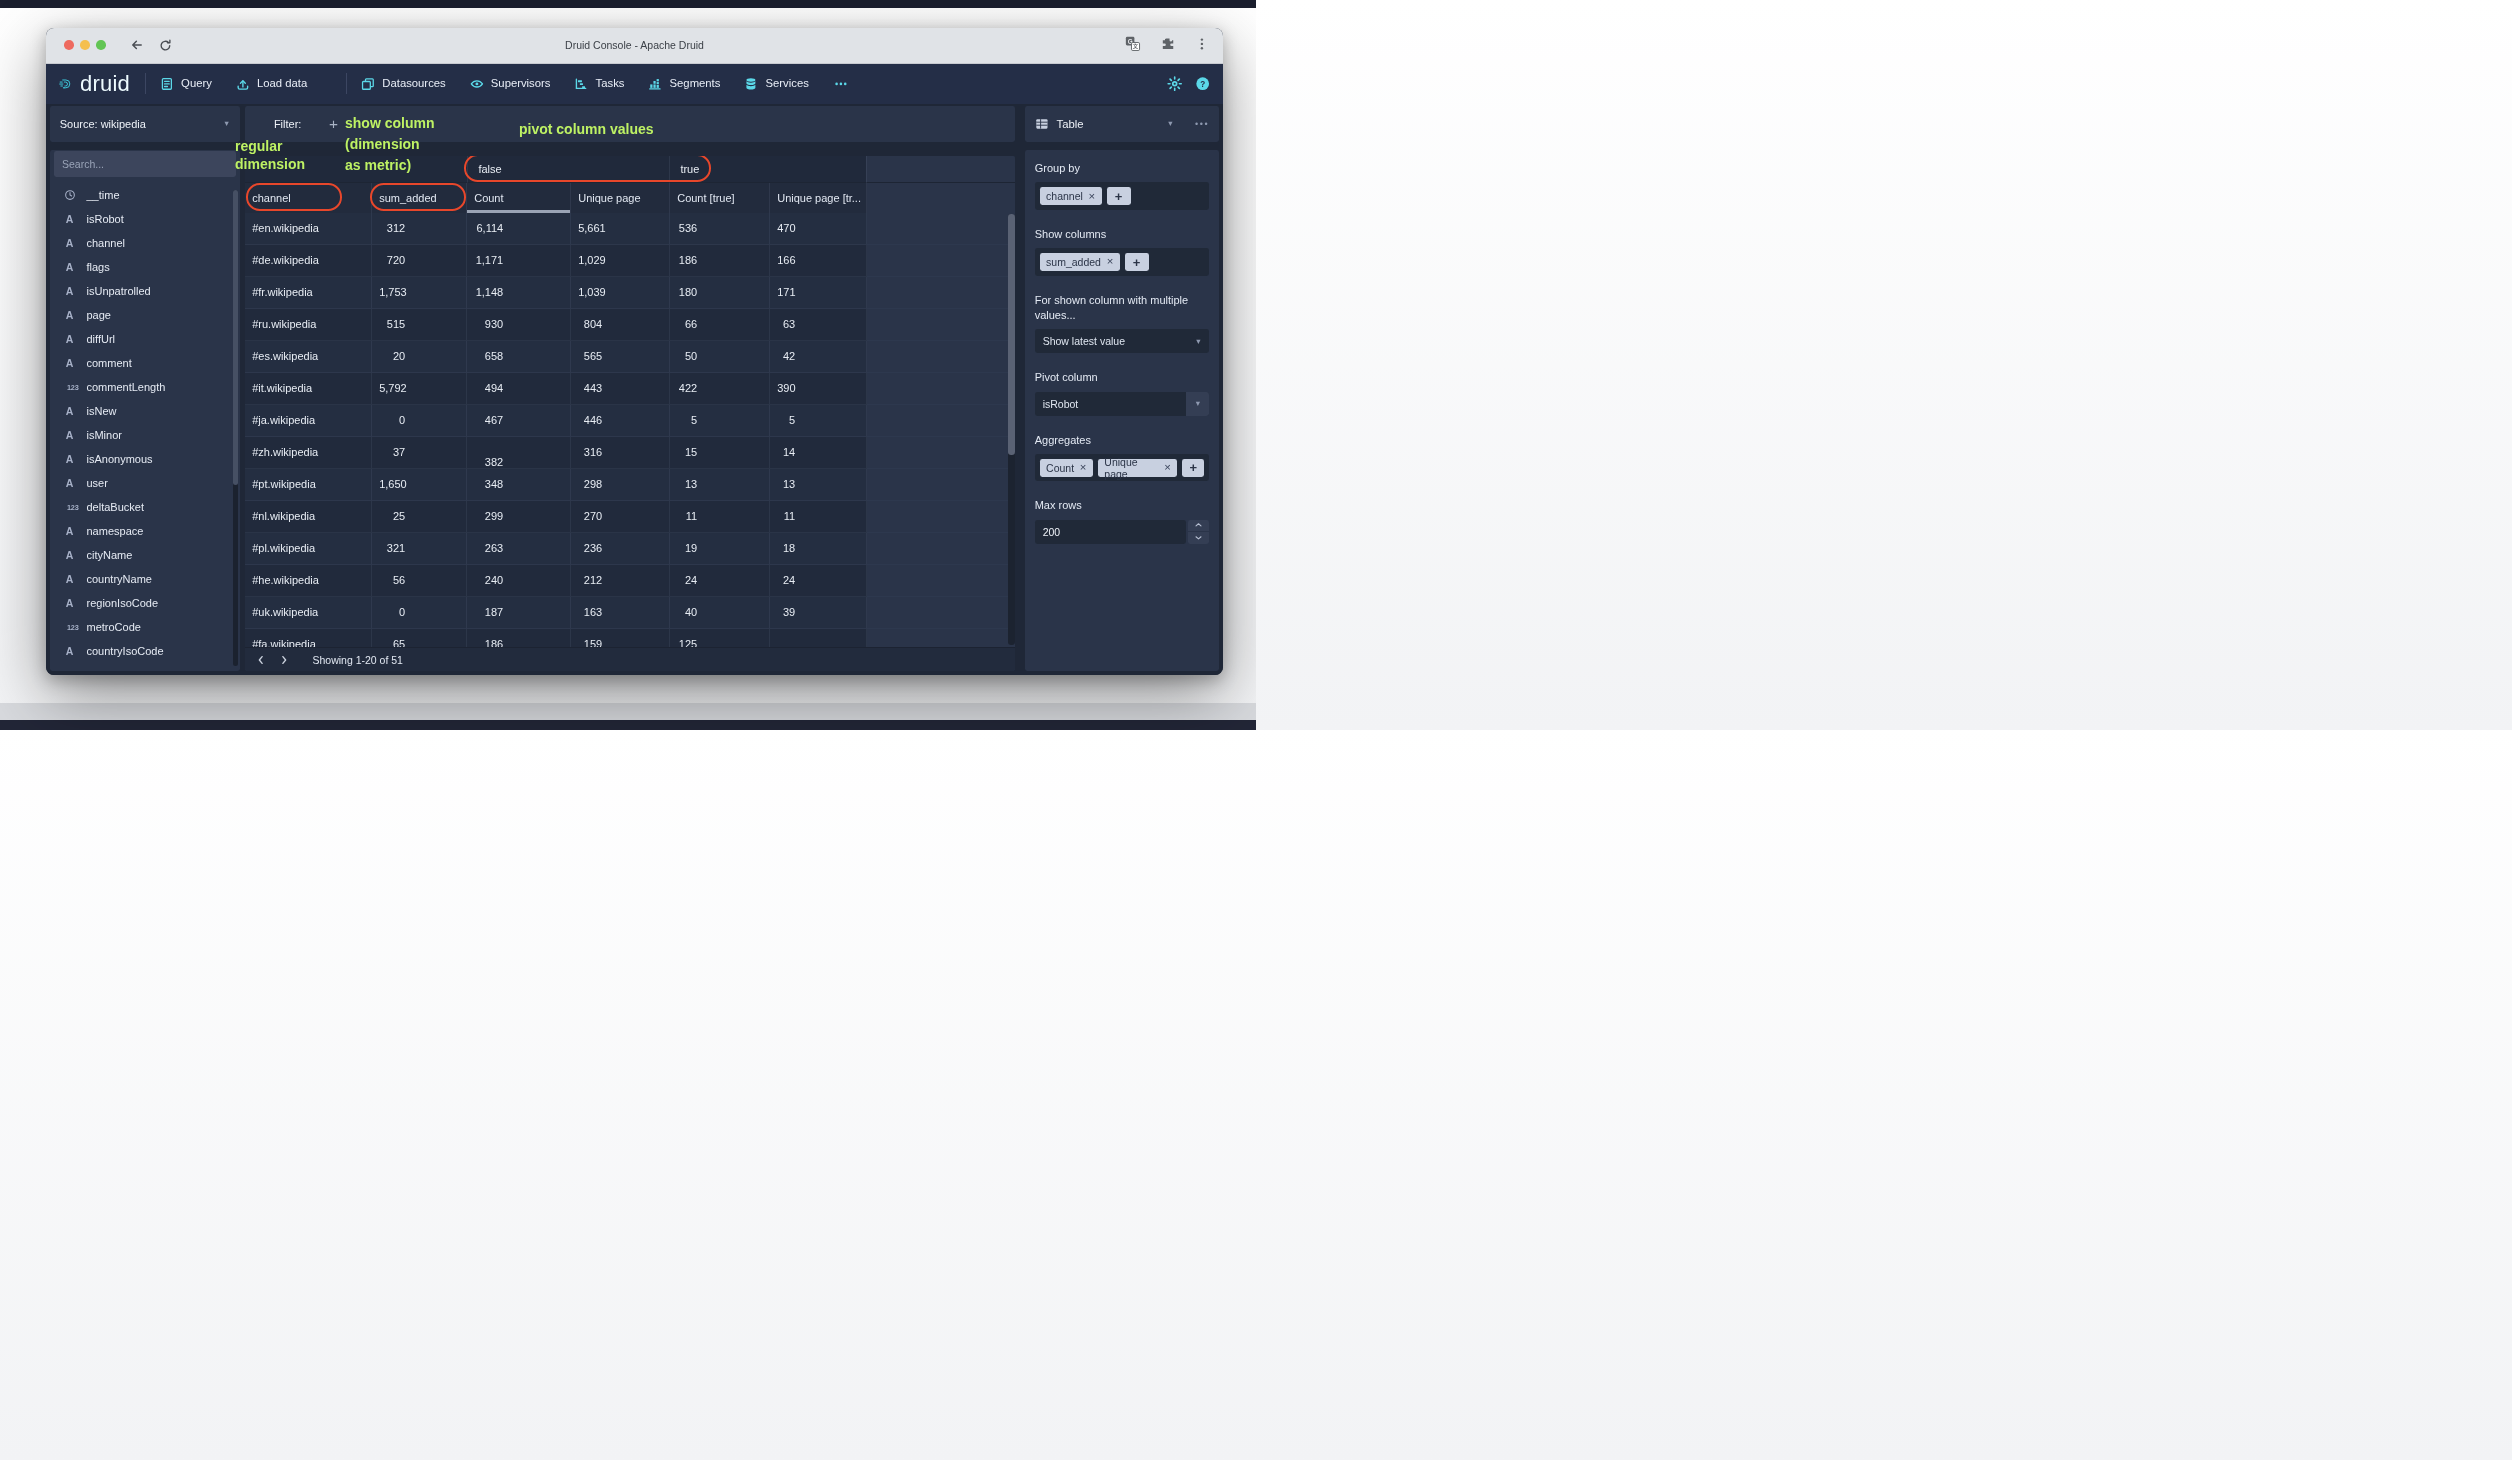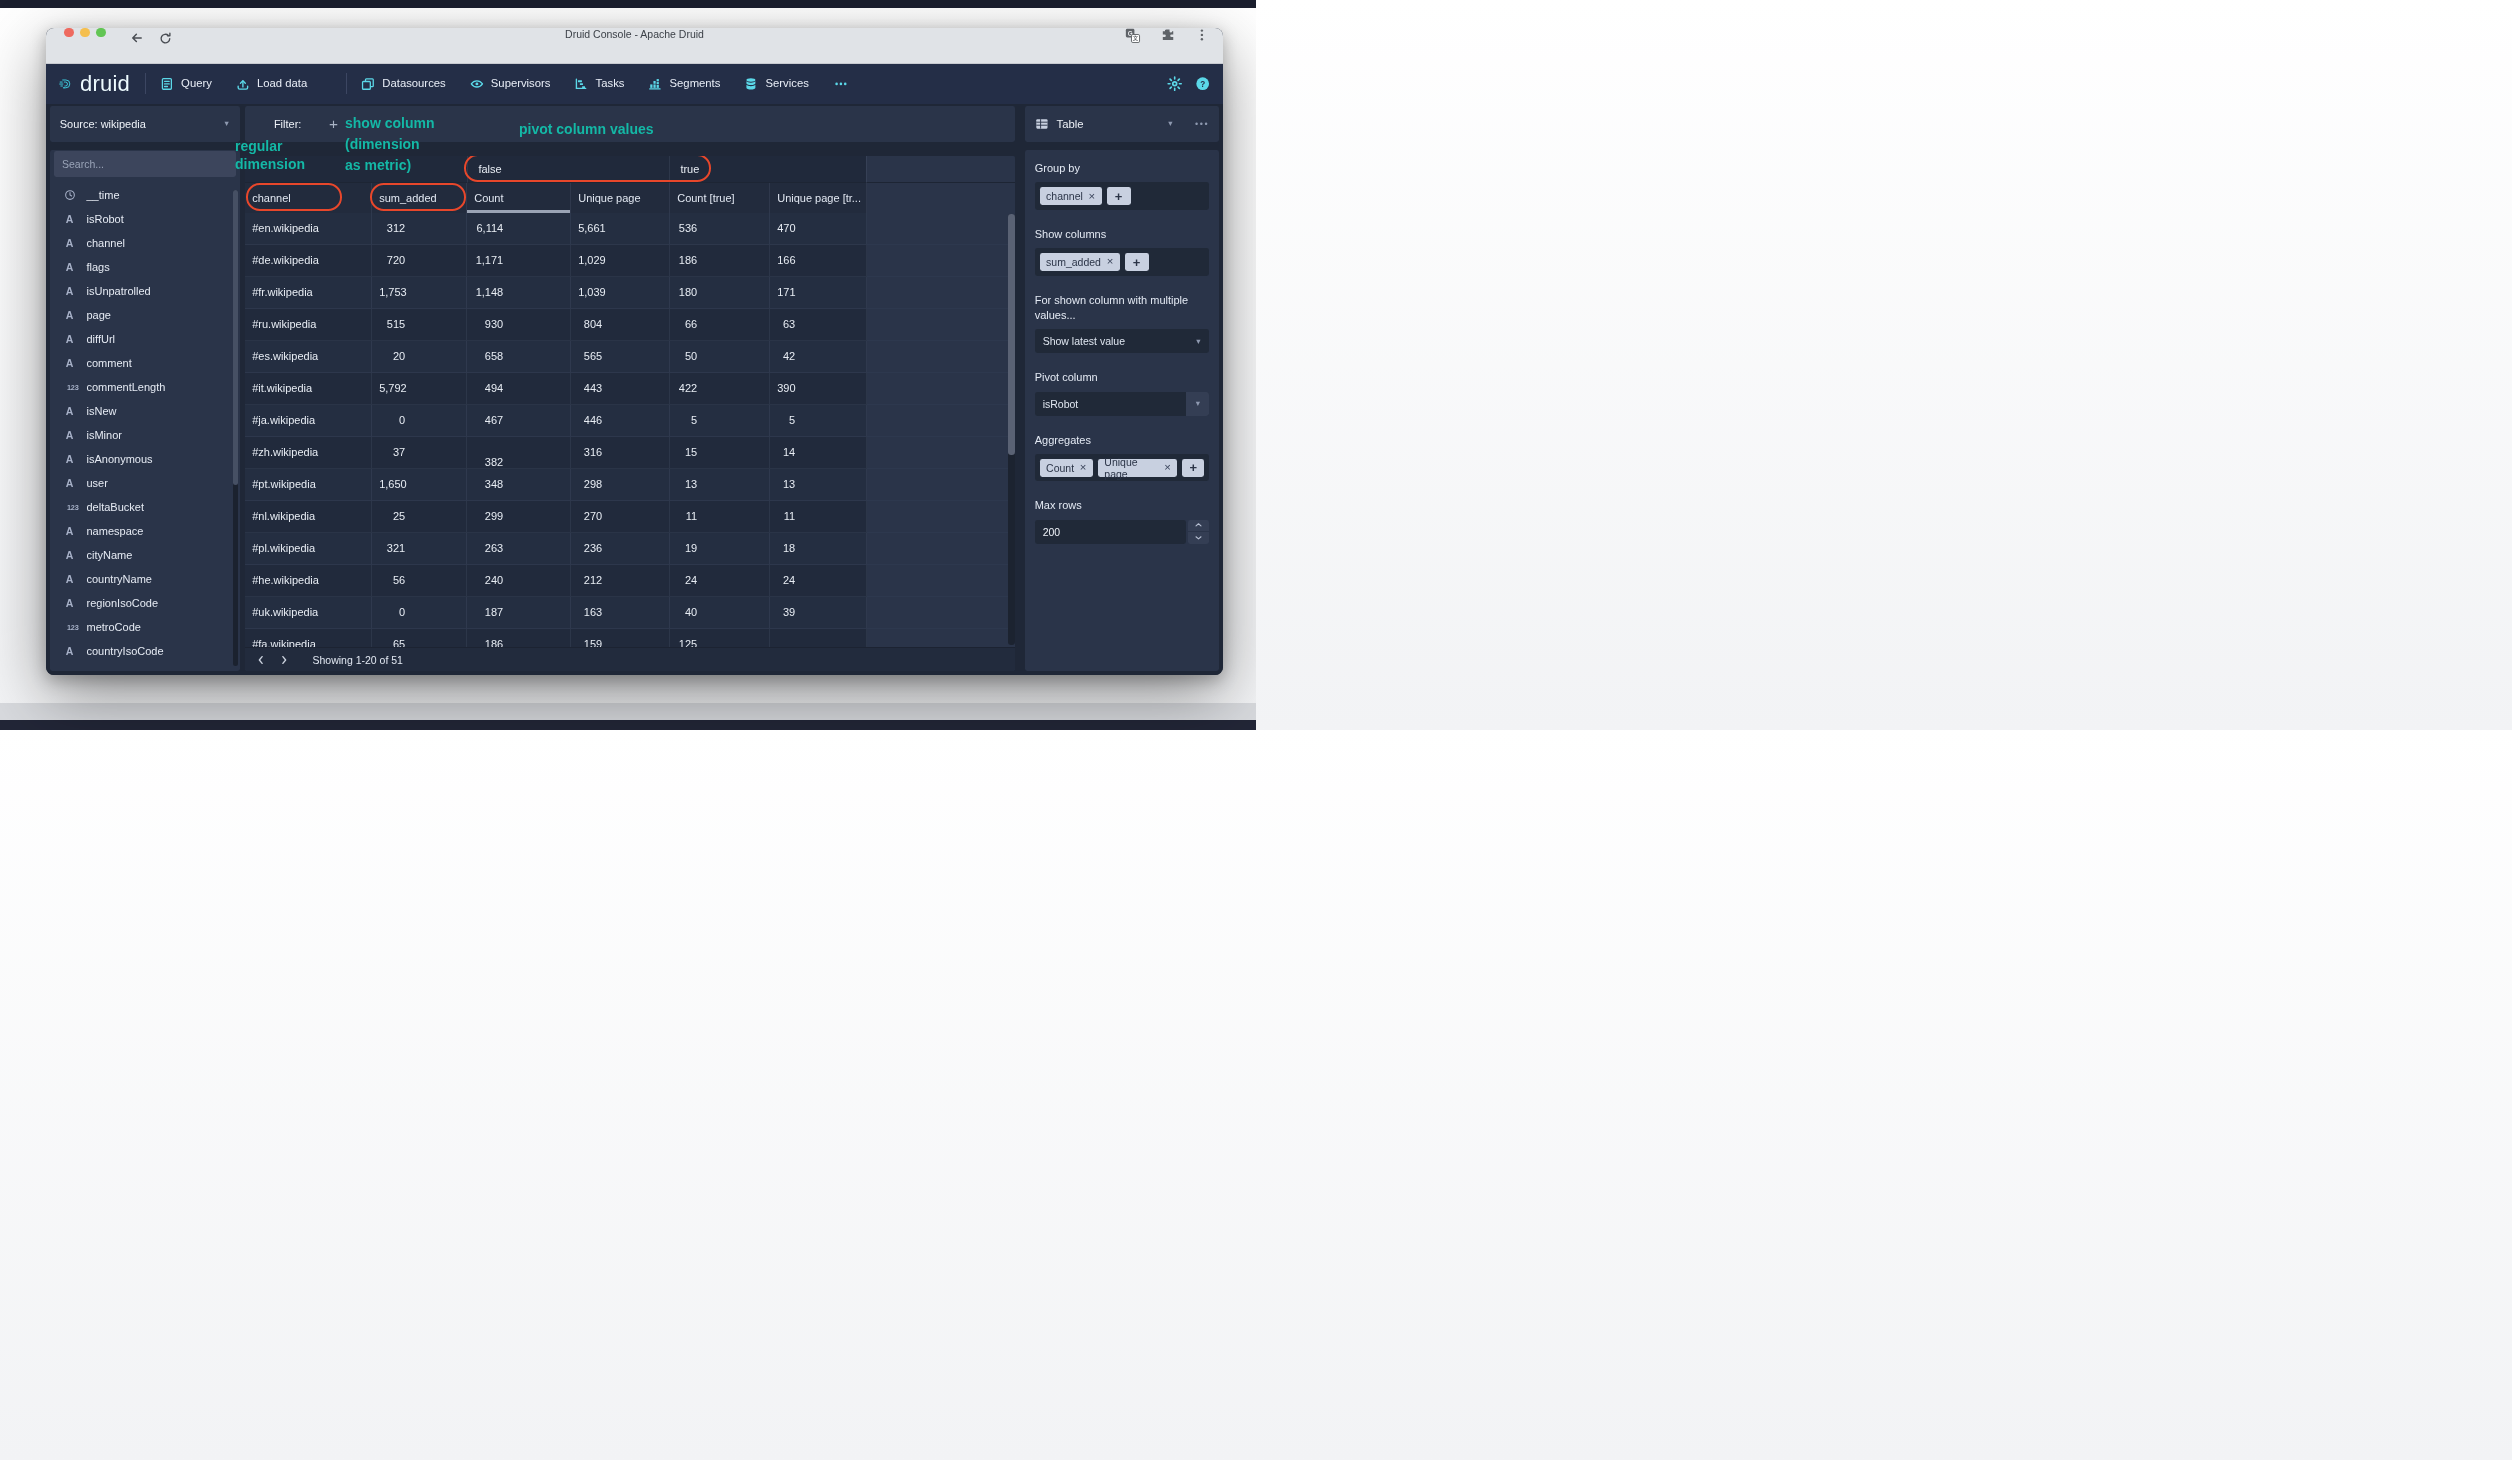--- a/index.html
+++ b/index.html
@@ -6,21 +6,21 @@
   html,body{width:1256px;height:730px}
   body{position:relative;overflow:hidden;background:linear-gradient(#ffffff,#f2f3f5);font-family:"Liberation Sans",sans-serif}
   .strip-top{position:absolute;top:0;left:0;right:0;height:8px;background:#1b1f2e}
   .strip-bot-gray{position:absolute;left:0;right:0;bottom:10.5px;height:17px;background:#d8dade}
   .strip-bot{position:absolute;left:0;right:0;bottom:0;height:10.5px;background:#222637}
 
   .window{position:absolute;left:46px;top:27.5px;width:1177px;height:647px;border-radius:8px;overflow:hidden;
     box-shadow:0 21px 65px rgba(0,0,0,.42),0 4.9px 16px rgba(0,0,0,.25);background:#1f2737}
 
   
-  .chrome{height:36px;background:#e0e3e7;border-bottom:0.8px solid #c7cad0;display:flex;align-items:flex-start;position:relative}
+  .chrome{height:36px;background:#e0e3e7;border-bottom:0.8px solid #c7cad0;display:flex;align-items:center;position:relative}
   .lights{display:flex;gap:6.5px;padding:0 13px 0 18px}
   .light{width:9.7px;height:9.7px;border-radius:50%}
   .l-red{background:#ee6a5f}.l-yel{background:#f5bf4f}.l-grn{background:#62c554}
   .chrome-btn{width:21px;height:21px;margin-left:7.3px;display:flex;align-items:center;justify-content:center}
   .chrome-title{position:absolute;left:0;right:0;text-align:center;font-size:10.5px;color:#3c4148;pointer-events:none}
   .chrome-right{margin-left:auto;display:flex;align-items:center;gap:20px;padding-right:14.6px;position:relative;z-index:2}
 
   
   .navbar{height:40px;background:#242e47;display:flex;align-items:center;padding:0 13px;color:#e9eef7}
   .logo{display:flex;align-items:center;gap:7.3px}
@@ -97,21 +97,21 @@
   .maxrows{display:flex;gap:2.4px}
   .mr-input{flex:1;background:#202938;border-radius:2.4px;height:24px;display:flex;align-items:center;padding-left:8px;font-size:10.5px;color:#eef2f8}
   .stepper{width:21px;display:flex;flex-direction:column;gap:0.8px}
   .step{flex:1;background:#343e54;display:flex;align-items:center;justify-content:center;cursor:pointer}
   .step.up{border-radius:2.4px 2.4px 0 0}
   .step.down{border-radius:0 0 2.4px 2.4px}
   .step svg{width:9px;height:5.7px}
 
   
   .oval{position:absolute;border:2.8px solid #e8472b;border-radius:13.8px;pointer-events:none;z-index:5}
-  .ann{position:absolute;color:#14b8a6;font-weight:700;font-size:14px;z-index:6;pointer-events:none;white-space:nowrap}
+  .ann{position:absolute;color:#bef264;font-weight:700;font-size:14px;z-index:6;pointer-events:none;white-space:nowrap}
 </style>
 </head>
 <body>
 
 <div class="strip-top"></div>
 <div class="strip-bot-gray"></div>
 <div class="strip-bot"></div>
 
 <div class="window">
 

